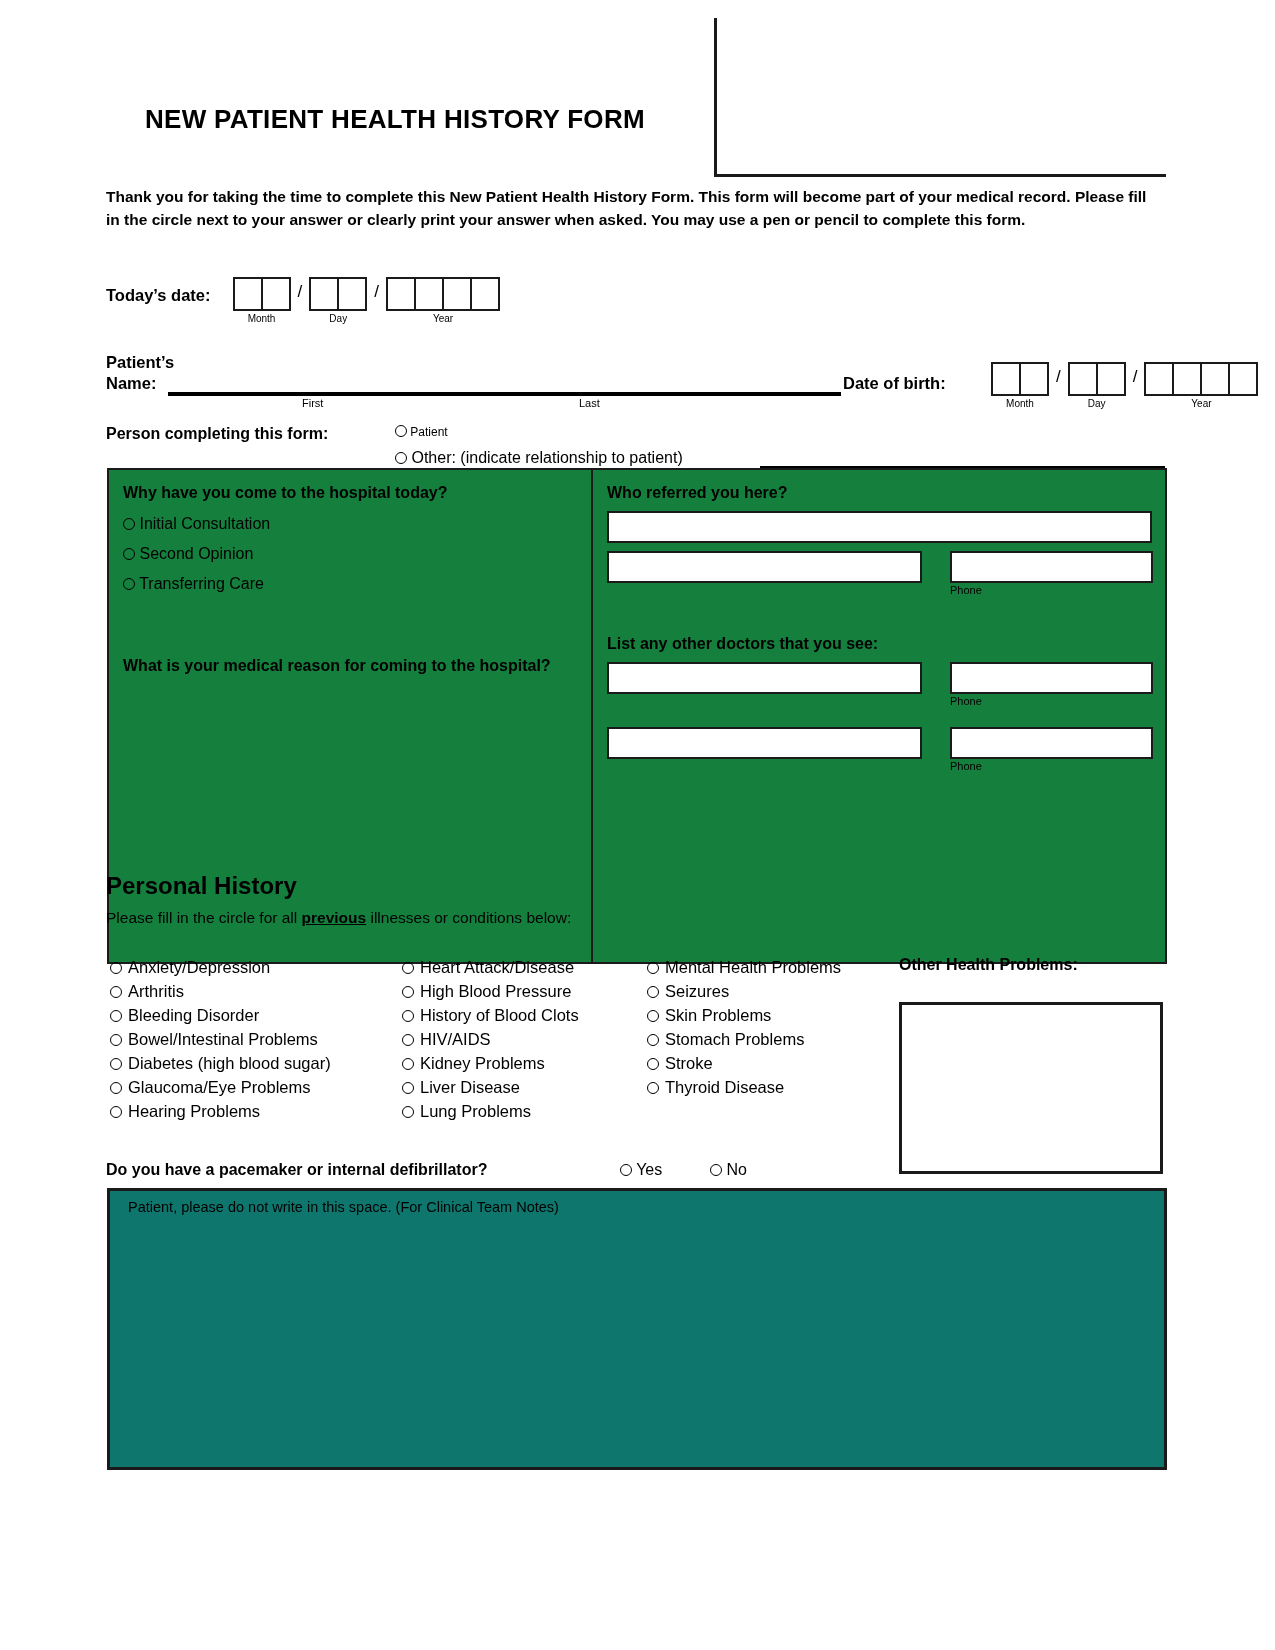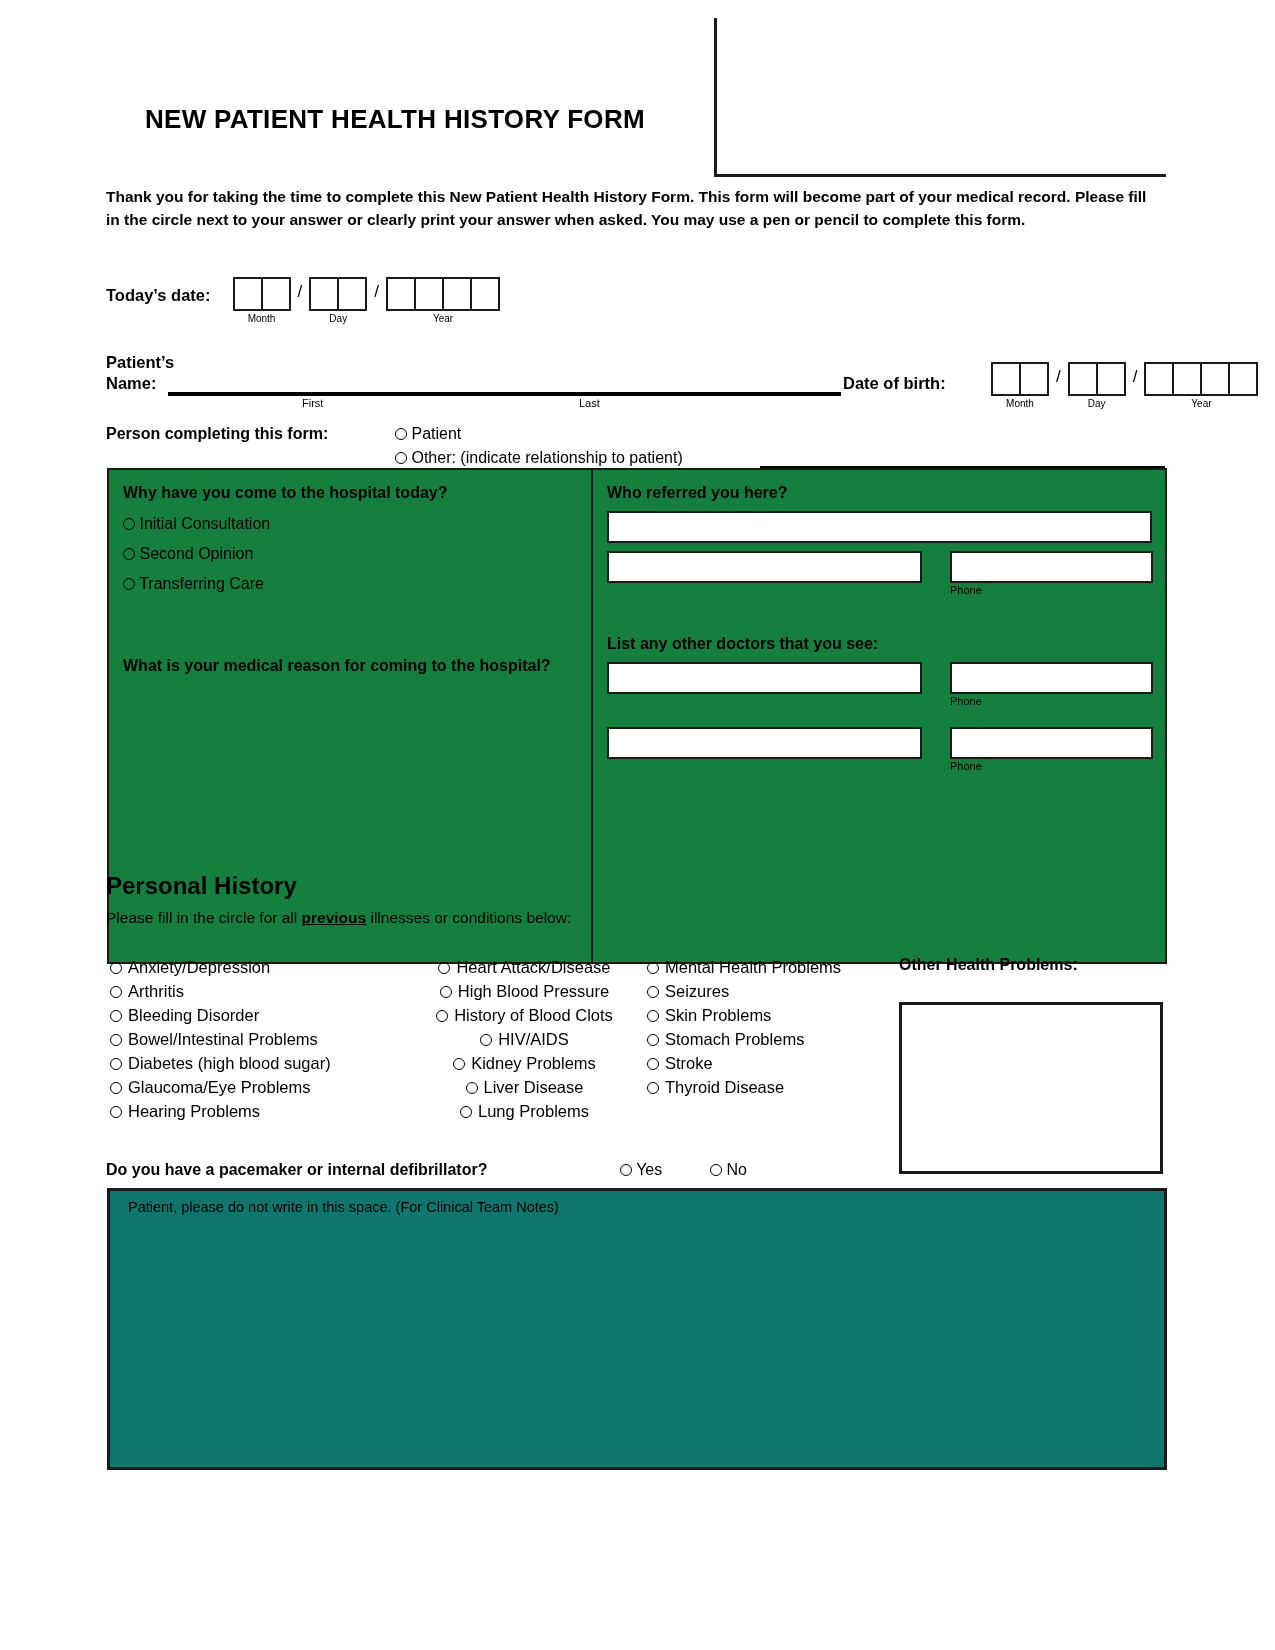--- a/index.html
+++ b/index.html
@@ -163,21 +163,21 @@
     height: 12px;
     border: 1.6px solid #000;
     border-radius: 50%;
     vertical-align: -1px;
     box-sizing: border-box;
   }
   #opt-patient {
     position: absolute;
     left: 395px;
     top: 425px;
-    font-size: 16px;
+    font-size: 12px;
   }
   #opt-other {
     position: absolute;
     left: 395px;
     top: 449px;
     font-size: 16px;
     white-space: nowrap;
   }
   #opt-other-rule {
     position: absolute;
@@ -261,21 +261,21 @@
   #ph-instr u { font-weight: bold; }
 
   #conditions {
     position: absolute;
     left: 110px;
     top: 955px;
     display: flex;
   }
   .cond-col { margin-right: 0; }
   .cond-col-1 { width: 292px; }
-  .cond-col-2 { width: 245px; text-align: center; }
+  .cond-col-2 { width: 245px; }
   .cond-col-3 { width: 240px; }
   .cond-item {
     font-size: 16.5px;
     line-height: 24px;
     white-space: nowrap;
   }
   .cond-item .radio { margin-right: 6px; }
 
   #other-health-label {
     position: absolute;

